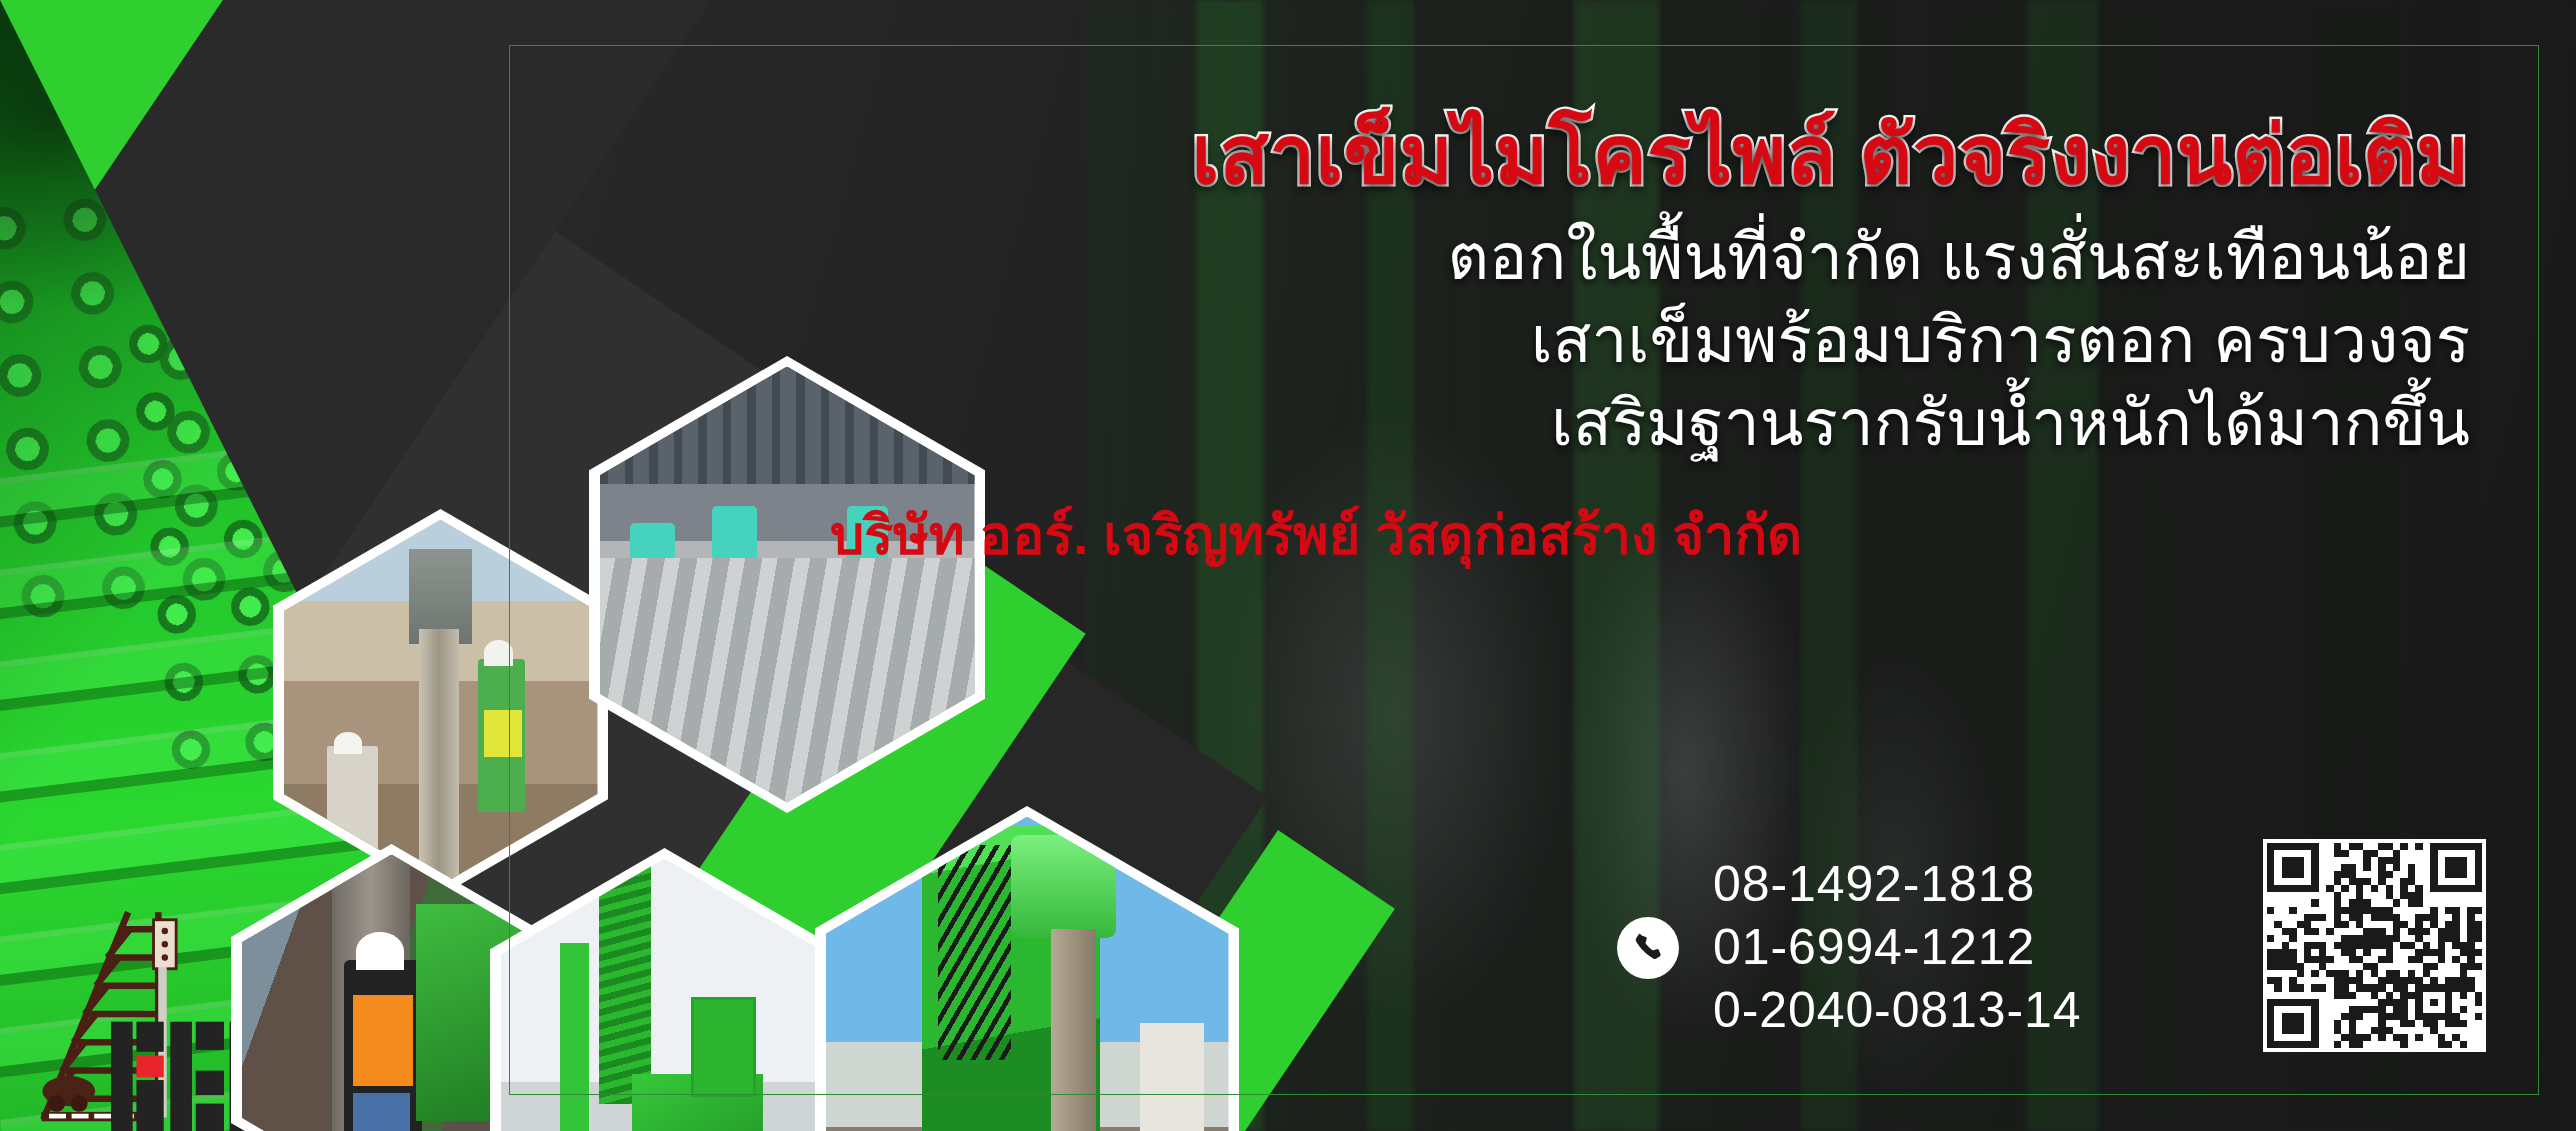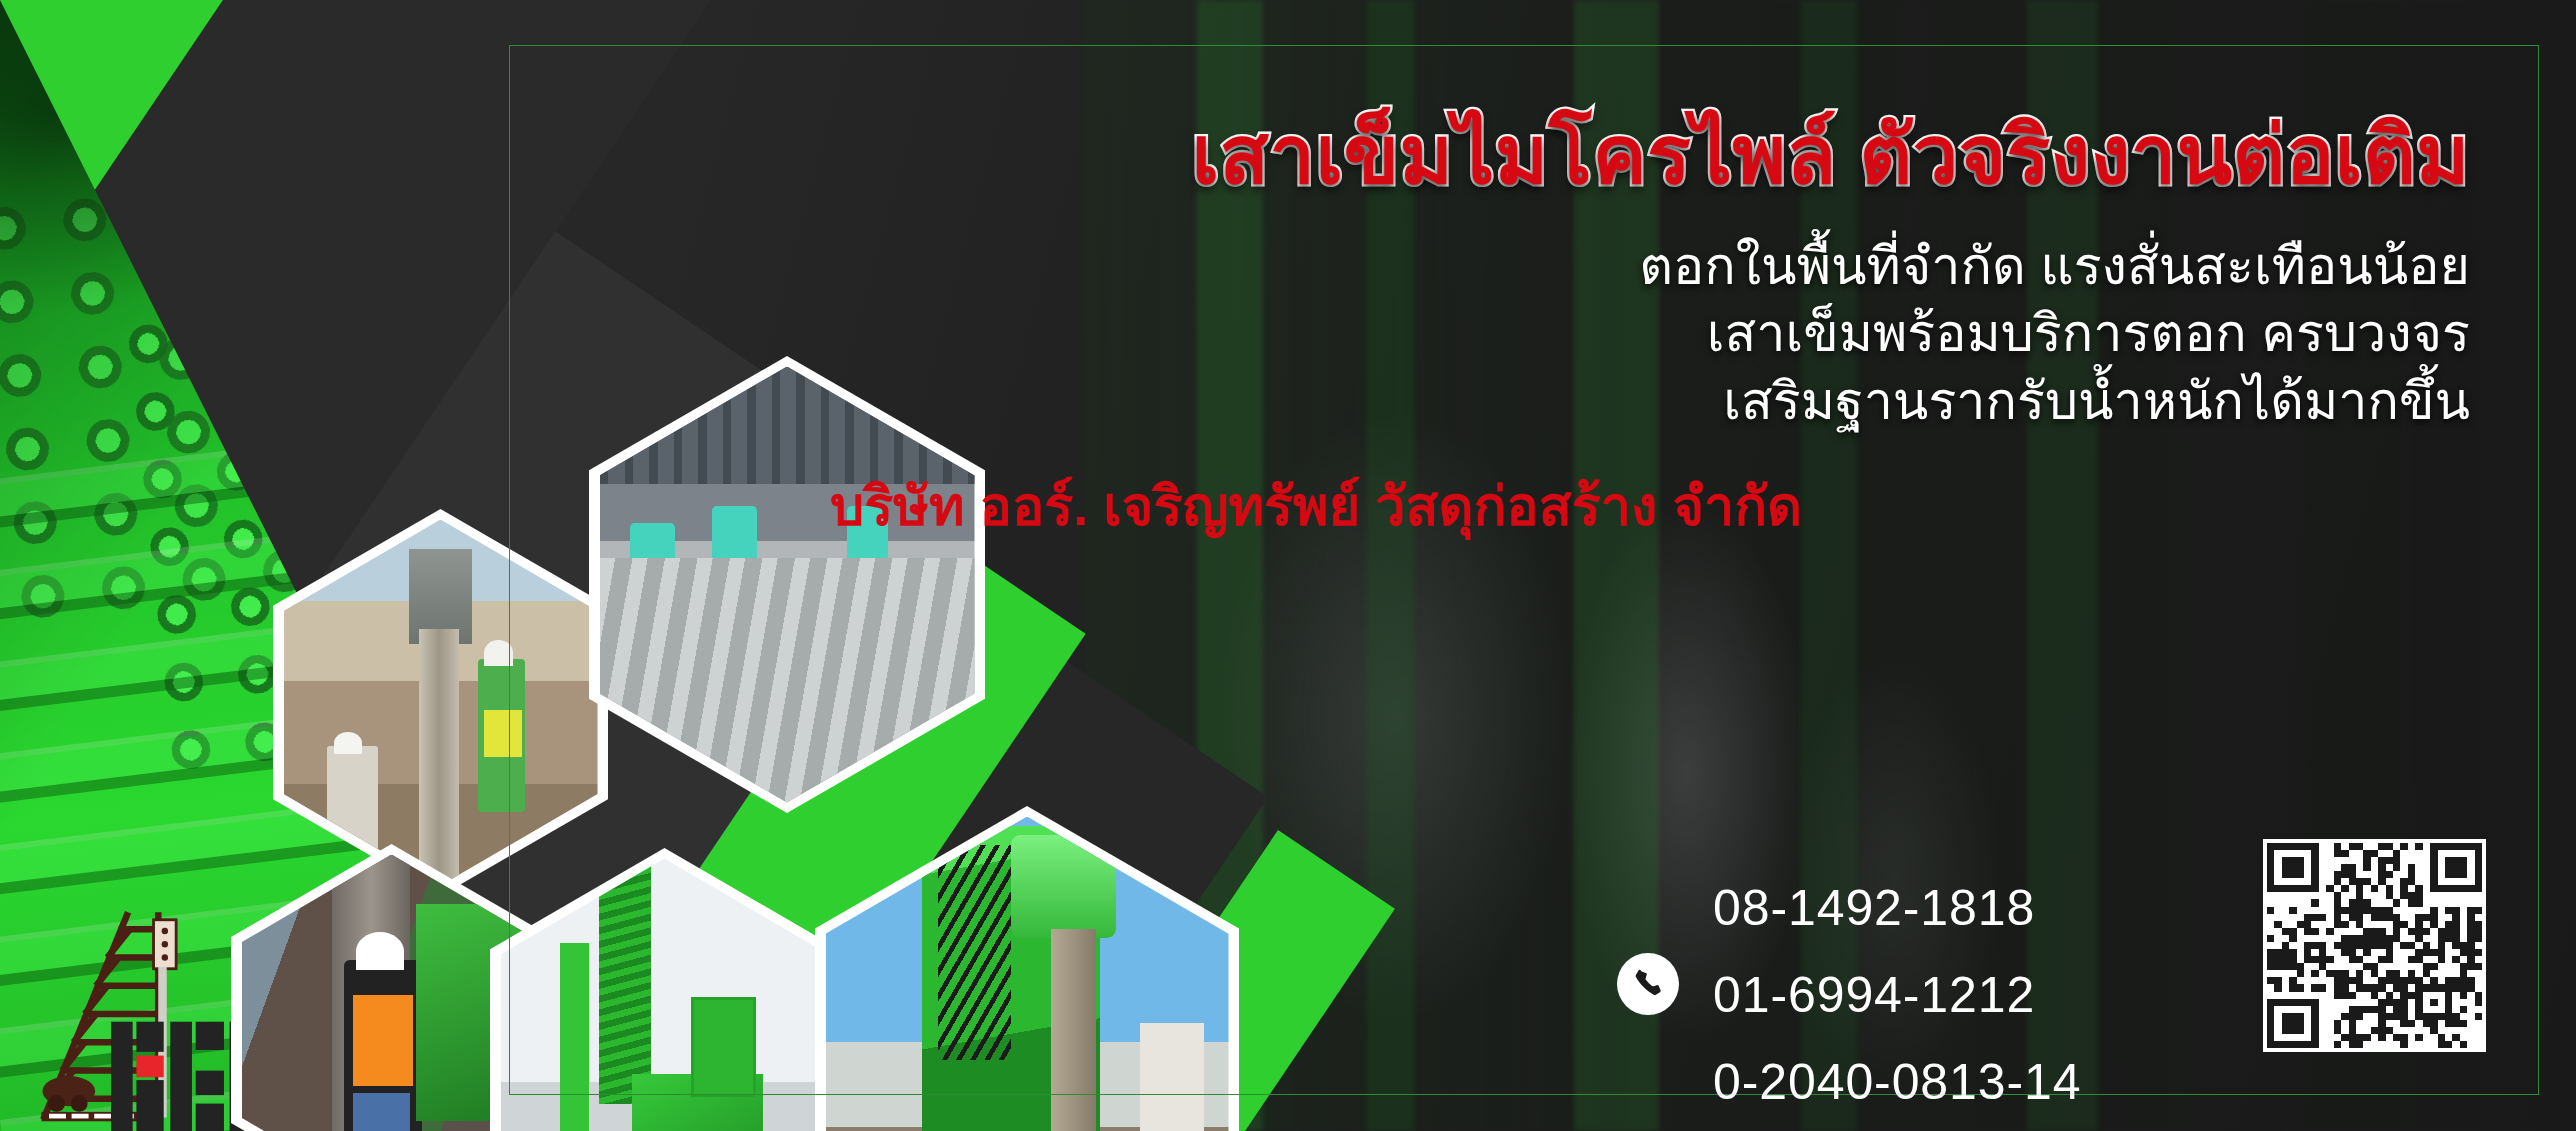--- a/index.html
+++ b/index.html
@@ -232,25 +232,25 @@
     font-weight:bold;
     color:#d60812;
     letter-spacing:0.5px;
     -webkit-text-stroke:4.7px #ffffff;
     paint-order:stroke fill;
     text-shadow:0 4.7px 9.4px rgba(0,0,0,.75);
     white-space:nowrap;
   }
 
   .subcopy{
-    margin-top:34px;
+    margin-top:17px;
     text-align:right;
     padding-right:57px;
     color:#ffffff;
-    font-size:52px;
+    font-size:64px;
     line-height:1.30;
     text-shadow:0 2.8px 7.5px rgba(0,0,0,.8);
     white-space:nowrap;
   }
 
   .company{
     margin-top:41px;
     padding-right:57px;
     color:#d60812;
     font-size:54px;
@@ -265,21 +265,21 @@
     display:flex; align-items:center; gap:34px;
   }
   .phone-icon{
     width:62px; height:62px; border-radius:50%;
     background:#ffffff;
     display:flex; align-items:center; justify-content:center;
     flex:0 0 auto;
   }
   .phone-icon svg{ width:34px; height:34px; display:block; }
   .phones{ color:#fff; font-size:50px; line-height:1.26; letter-spacing:0.9px; }
-  .phones div{ white-space:nowrap;margin-top:24px; }
+  .phones div{ white-space:nowrap; }
 
   
   .qr{
     position:absolute; left:2263px; top:839px;
     width:223px; height:213px;
     background:#fff; padding:3.8px;
   }
   .qr .grid{ width:100%; height:100%; display:grid;
     grid-template-columns:repeat(29,1fr); grid-template-rows:repeat(29,1fr); }
   .qr i{ display:block; }

